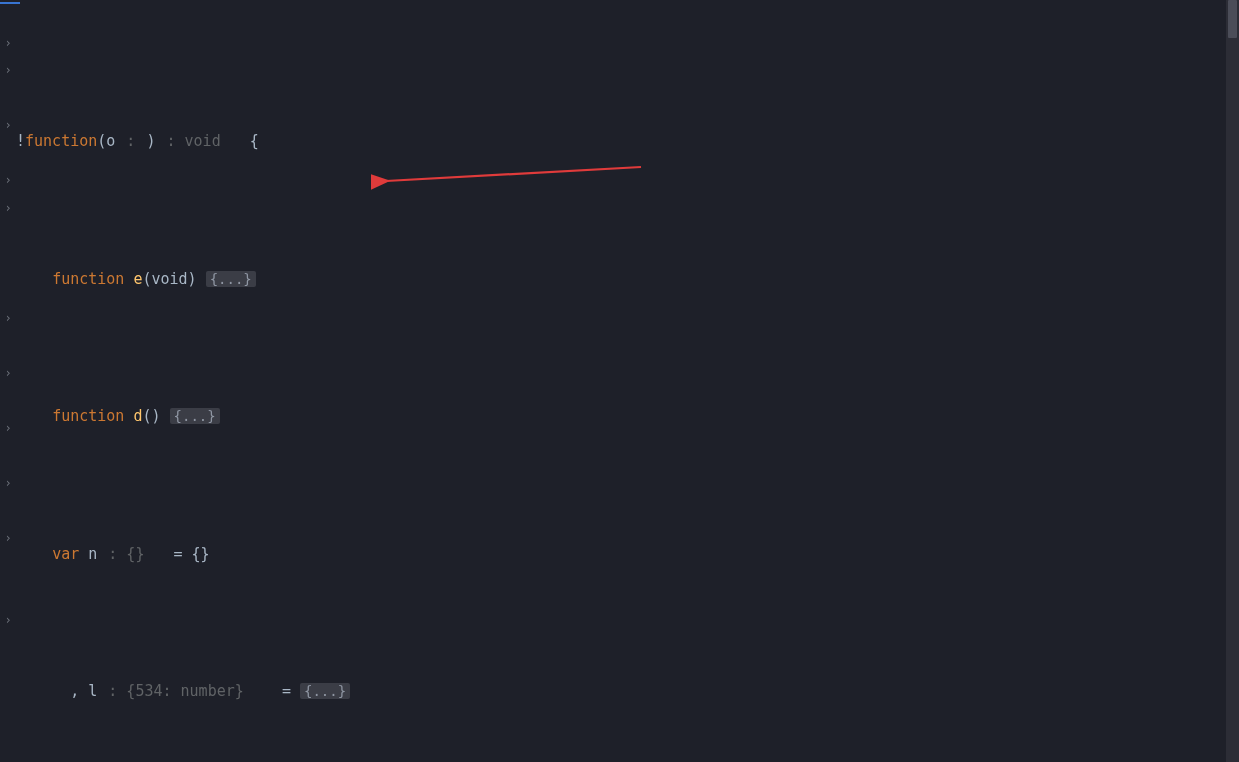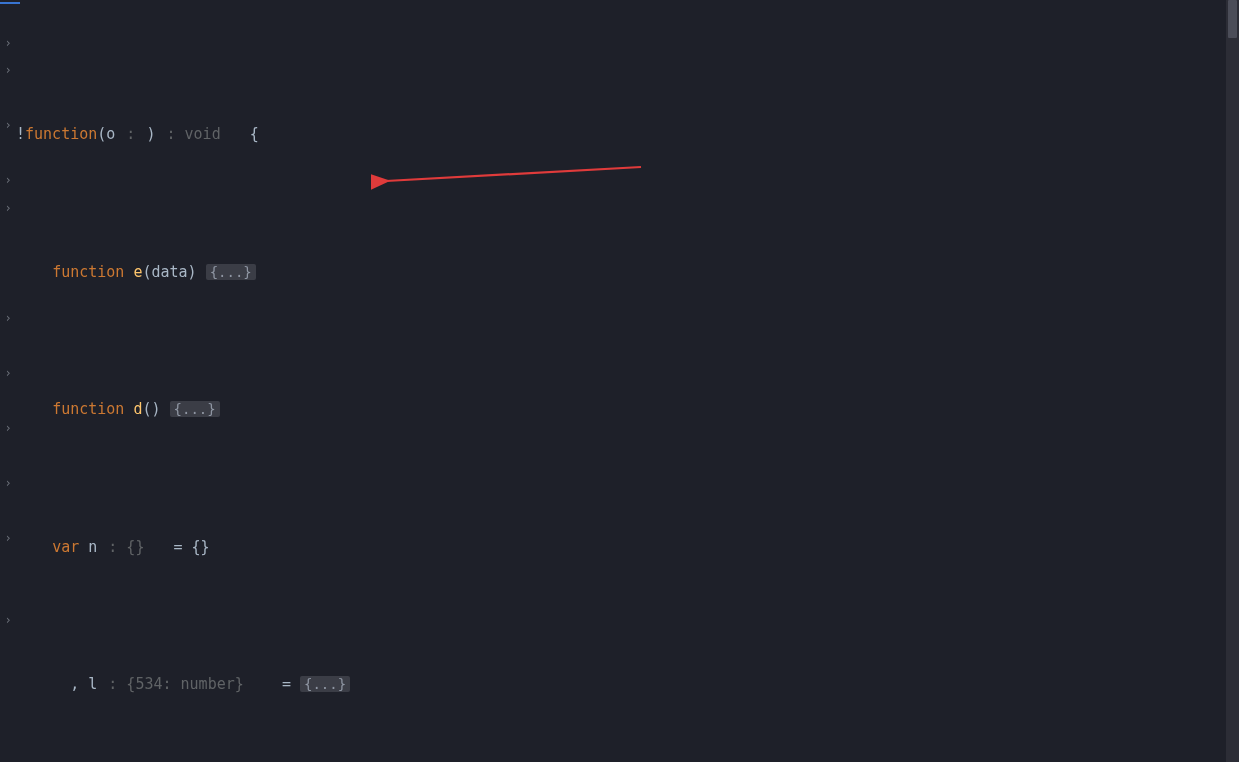--- a/index.html
+++ b/index.html
@@ -28,21 +28,21 @@
     height: 27.5px;
     color: #6c7079;
     font-size: 12px;
     text-align: center;
     line-height: 27.5px;
     cursor: pointer;
     user-select: none;
   }
   .code {
     flex: 1;
-    padding-top: 11px;
+    padding-top: 18px;
     white-space: pre;
     position: relative;
   }
   .code-line {
     height: 27.5px;
   }
   .kw { color: #cc7832; }     
   .fn { color: #ffc66d; }     
   .var { color: #a9b7c6; }    
   .hint { color: #606366; padding: 0 2px; }  
@@ -116,21 +116,21 @@
     <div class="gutter-row"></div>
     <div class="gutter-row"></div>
   </div>
 
   <div class="code">
 
     
     <div class="code-line"><span class="var">!</span><span class="kw">function</span><span class="var">(</span><span class="var">o</span><span class="hint"> : </span><span class="var">)</span> <span class="hint">: void</span><span>   </span><span class="var">{</span></div>
 
     
-    <div class="code-line"><span>    </span><span class="kw">function</span> <span class="fn">e</span><span class="var">(</span><span class="var">data</span><span class="var">)</span> <span class="fold">{...}</span></div>
+    <div class="code-line"><span>    </span><span class="kw">function</span> <span class="fn">e</span><span class="var">(</span><span class="var">void</span><span class="var">)</span> <span class="fold">{...}</span></div>
 
     
     <div class="code-line"><span>    </span><span class="kw">function</span> <span class="fn">d</span><span class="var">(</span><span class="var">)</span> <span class="fold">{...}</span></div>
 
     
     <div class="code-line"><span>    </span><span class="kw">var</span> <span class="var">n</span> <span class="hint">: {}</span><span>  </span><span class="var"> = </span><span class="var">{}</span></div>
 
     
     <div class="code-line"><span>      </span><span class="var">,</span> <span class="var">l</span> <span class="hint">: {534: number}</span><span>   </span><span class="var"> = </span><span class="fold">{...}</span></div>
 

